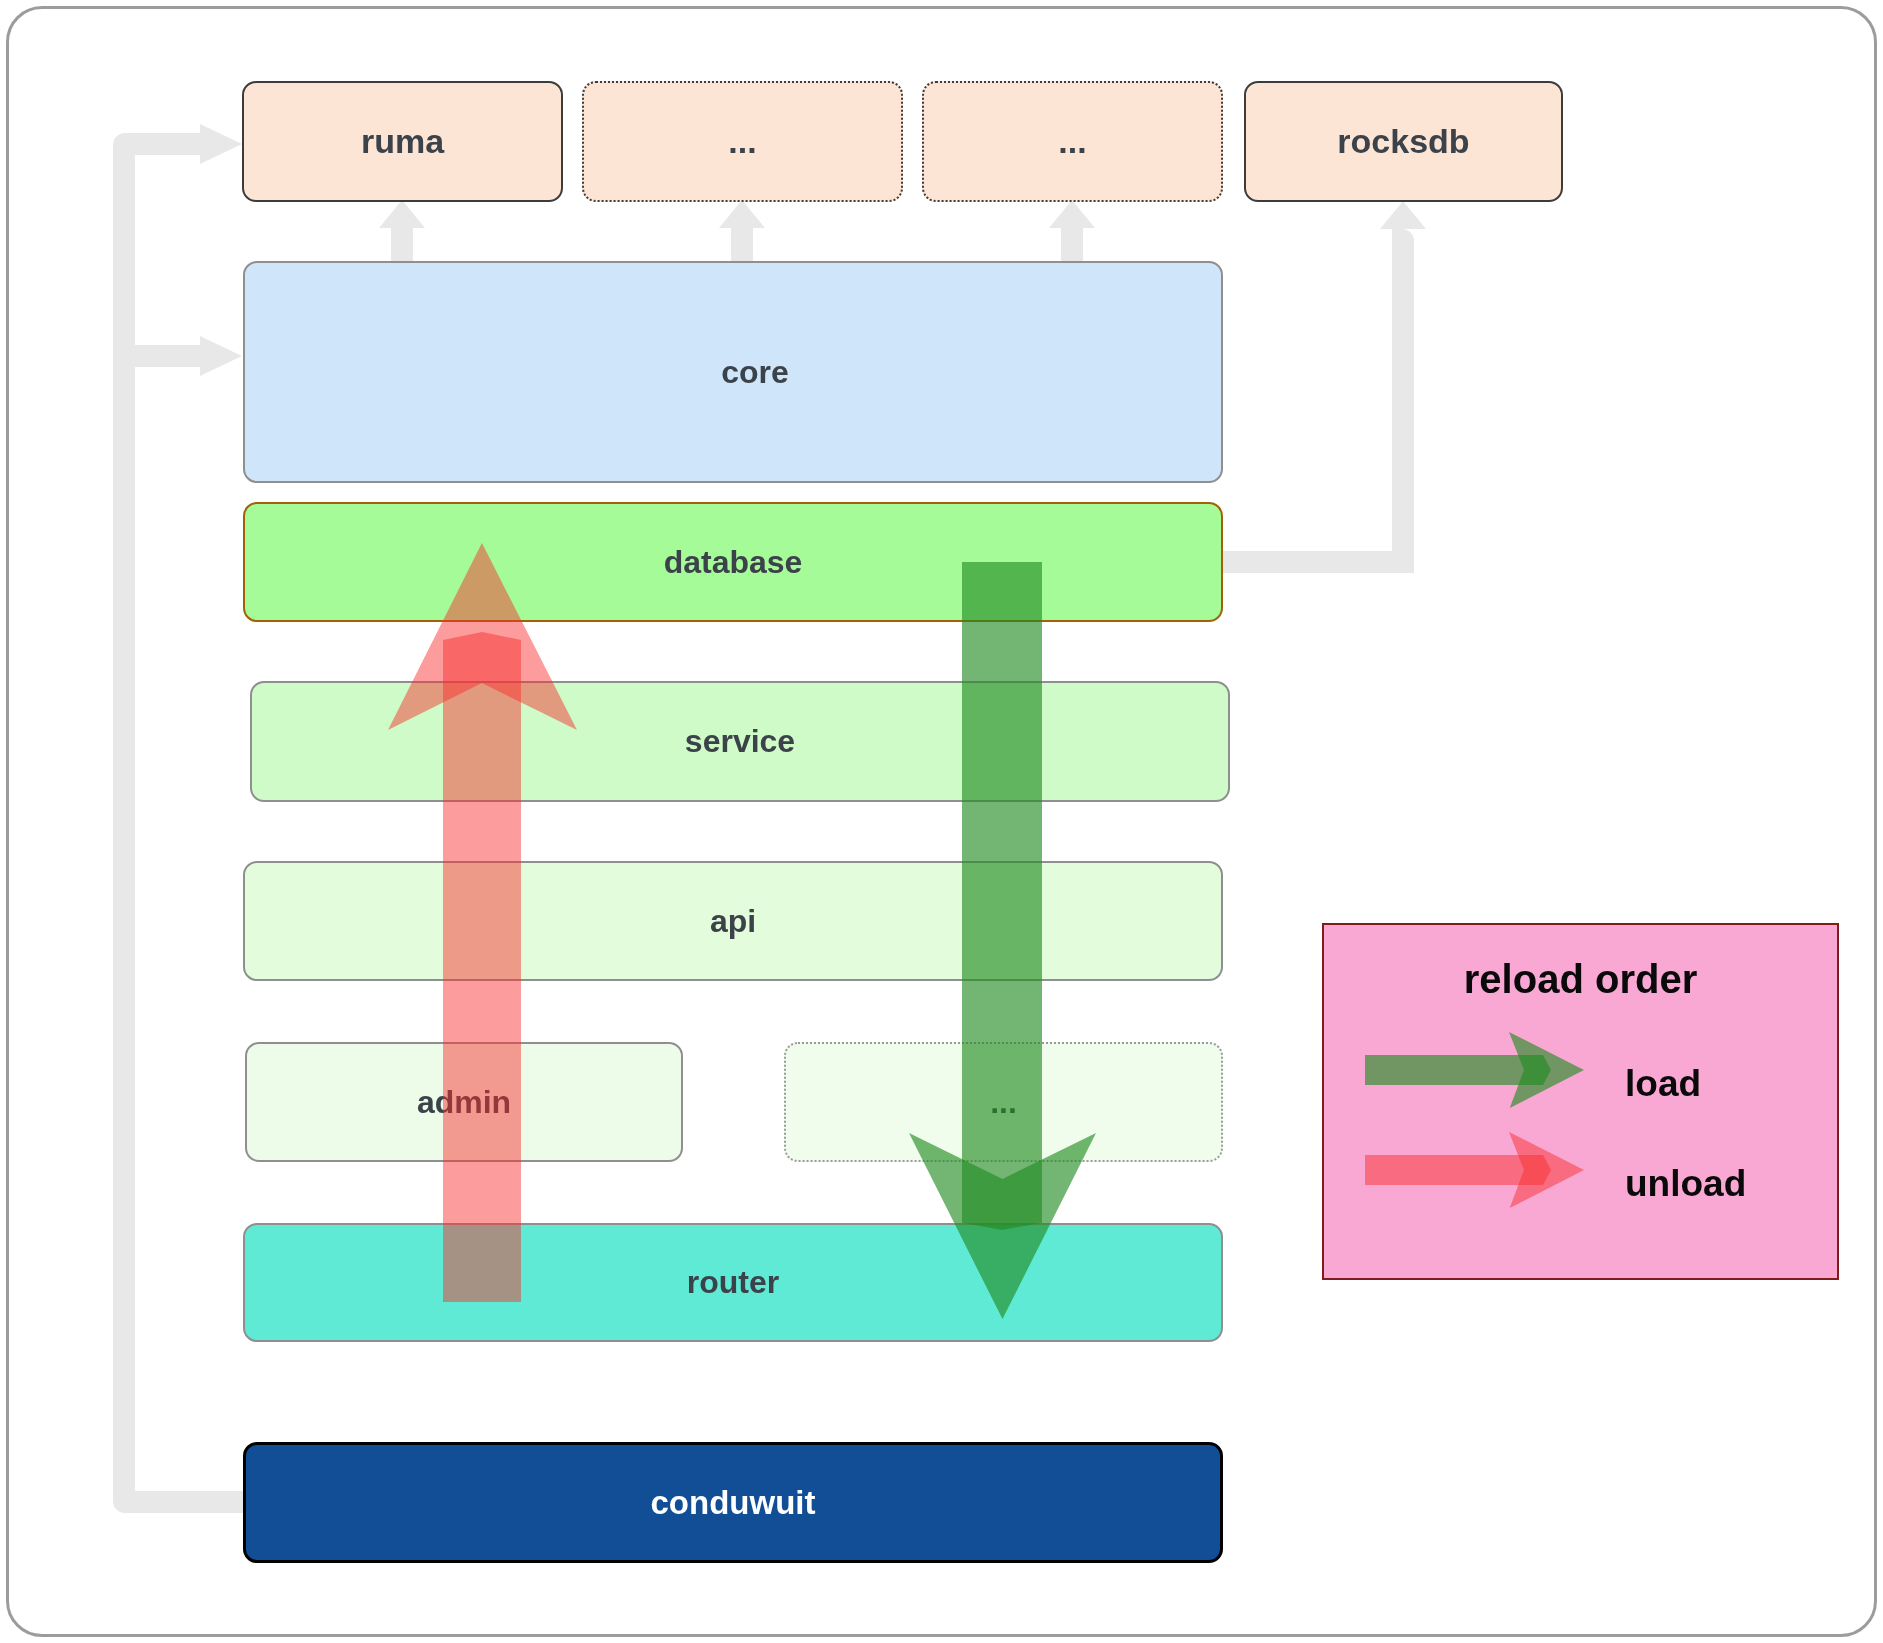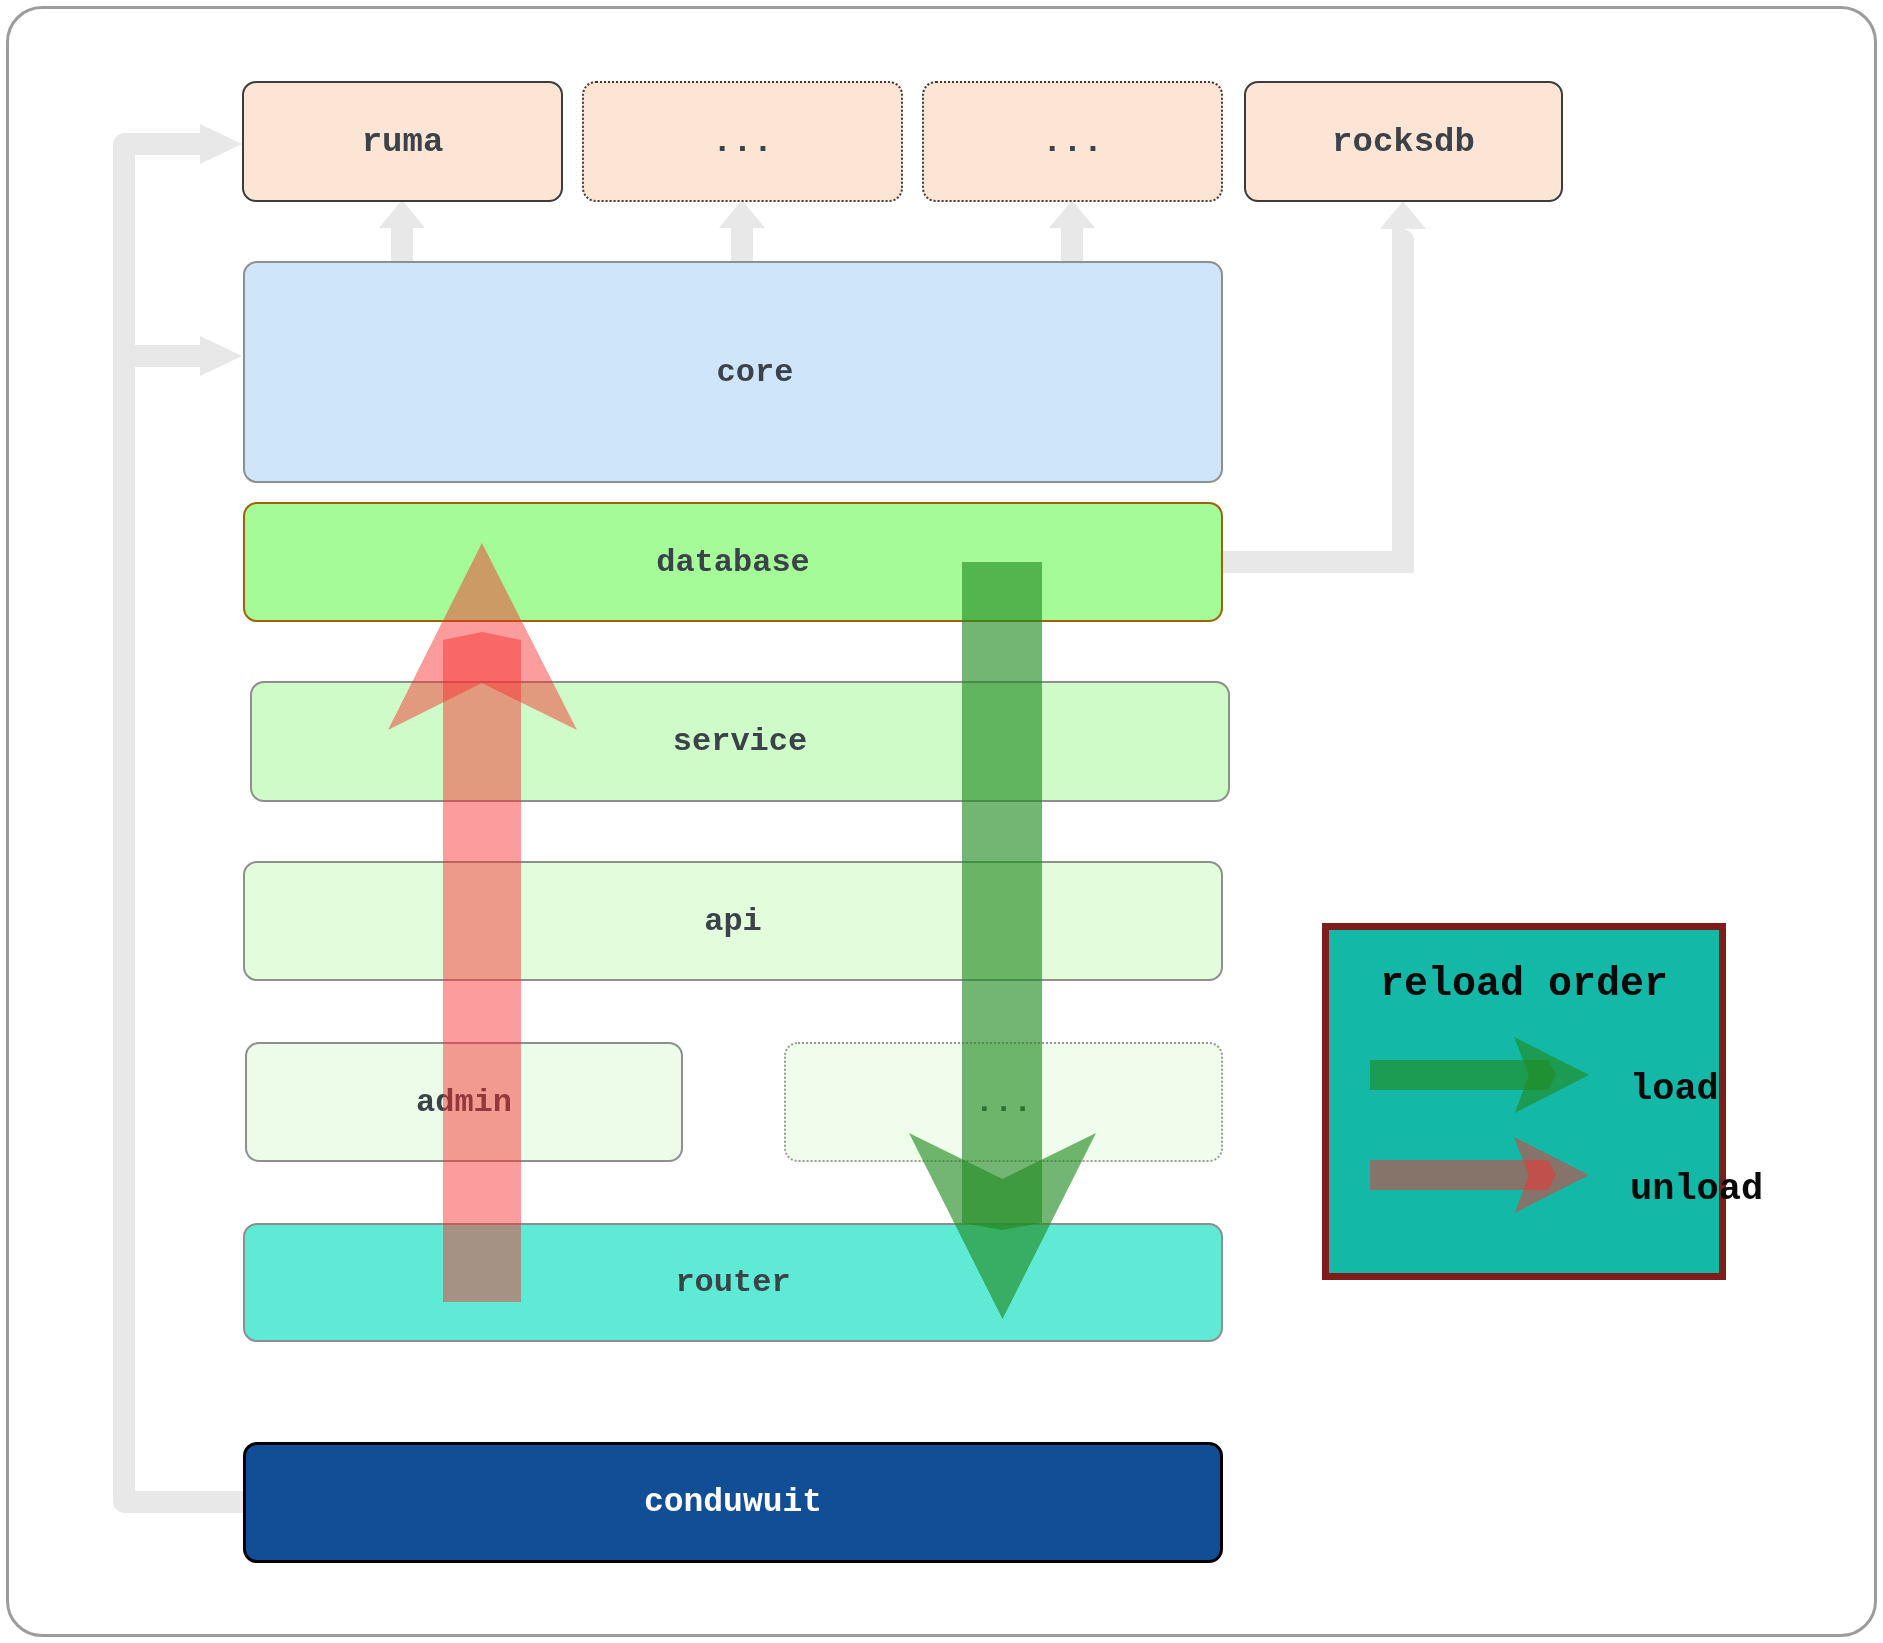--- a/index.html
+++ b/index.html
@@ -1,17 +1,17 @@
 <!DOCTYPE html>
 <html><head>
 <meta charset="utf-8">
 <style>
   html,body{margin:0;padding:0;background:#fff;}
   .canvas{position:relative;width:1883px;height:1643px;background:#ffffff;overflow:hidden;
-          font-family:Liberation Mono, monospace;}
+          font-family:Liberation Sans, sans-serif;}
   .frame{position:absolute;left:6px;top:6px;right:6px;bottom:6px;border:3px solid #9c9c9c;
          border-radius:36px;background:#ffffff;}
   
   .gline{position:absolute;background:#e8e8e8;}
   .v-left{left:113px;top:133px;width:22px;height:1380px;border-radius:12px 0 0 12px;}
   .h-ruma{left:124px;top:133px;width:78px;height:22px;}
   .h-core{left:124px;top:345px;width:78px;height:22px;}
   .h-conduwuit{left:124px;top:1491px;width:119px;height:22px;}
   .h-dbrocks{left:1223px;top:551px;width:191px;height:22px;border-radius:0 0 12px 0;}
   .v-dbrocks{left:1392px;top:229px;width:22px;height:344px;border-radius:0 12px 0 0;}
@@ -44,22 +44,22 @@
   .arrowpart{position:absolute;z-index:3;}
   .red-shaft{left:443px;top:632px;width:78px;height:670px;background:rgba(248,45,45,0.47);
              clip-path:polygon(0 1.2%,50% 0,100% 1.2%,100% 100%,0 100%);}
   .red-head{left:388px;top:543px;width:189px;height:187px;background:rgba(248,45,45,0.47);
             clip-path:polygon(49.7% 0,100% 100%,49.7% 74.9%,0 100%);}
   .green-shaft{left:962px;top:562px;width:80px;height:668px;background:rgba(34,139,34,0.63);
                clip-path:polygon(0 0,100% 0,100% 98.9%,50% 100%,0 98.9%);}
   .green-head{left:909px;top:1133px;width:187px;height:186px;background:rgba(34,139,34,0.63);
               clip-path:polygon(0 0,50% 24.7%,100% 0,50% 100%);}
   
-  .legend{position:absolute;left:1322px;top:923px;width:404px;height:357px;background:#14b8a6;
-          border:7px solid #7f1d1d;z-index:2;box-sizing:border-box;}
+  .legend{position:absolute;left:1322px;top:923px;width:517px;height:357px;background:#f9a8d4;
+          border:2px solid #7f1d1d;z-index:2;box-sizing:border-box;}
   .legend-title{position:absolute;left:0;top:32px;width:100%;text-align:center;font-size:40px;
                 font-weight:600;color:#0a0a0a;}
   .lg-shaft{position:absolute;width:186px;height:30px;left:41px;
             clip-path:polygon(0 0,95.7% 0,100% 50%,95.7% 100%,0 100%);}
   .lg-head{position:absolute;width:75px;height:76px;left:185px;
            clip-path:polygon(0 0,100% 50%,1% 100%,20% 50%);}
   .lg-green{background:rgba(34,139,34,0.63);}
   .lg-red{background:rgba(248,45,45,0.50);}
   .lg-label{position:absolute;left:301px;font-size:37px;font-weight:600;color:#0a0a0a;}
   .lg-row1-shaft{top:130px;} .lg-row1-head{top:107px;} .lg-row1-label{top:138px;}

